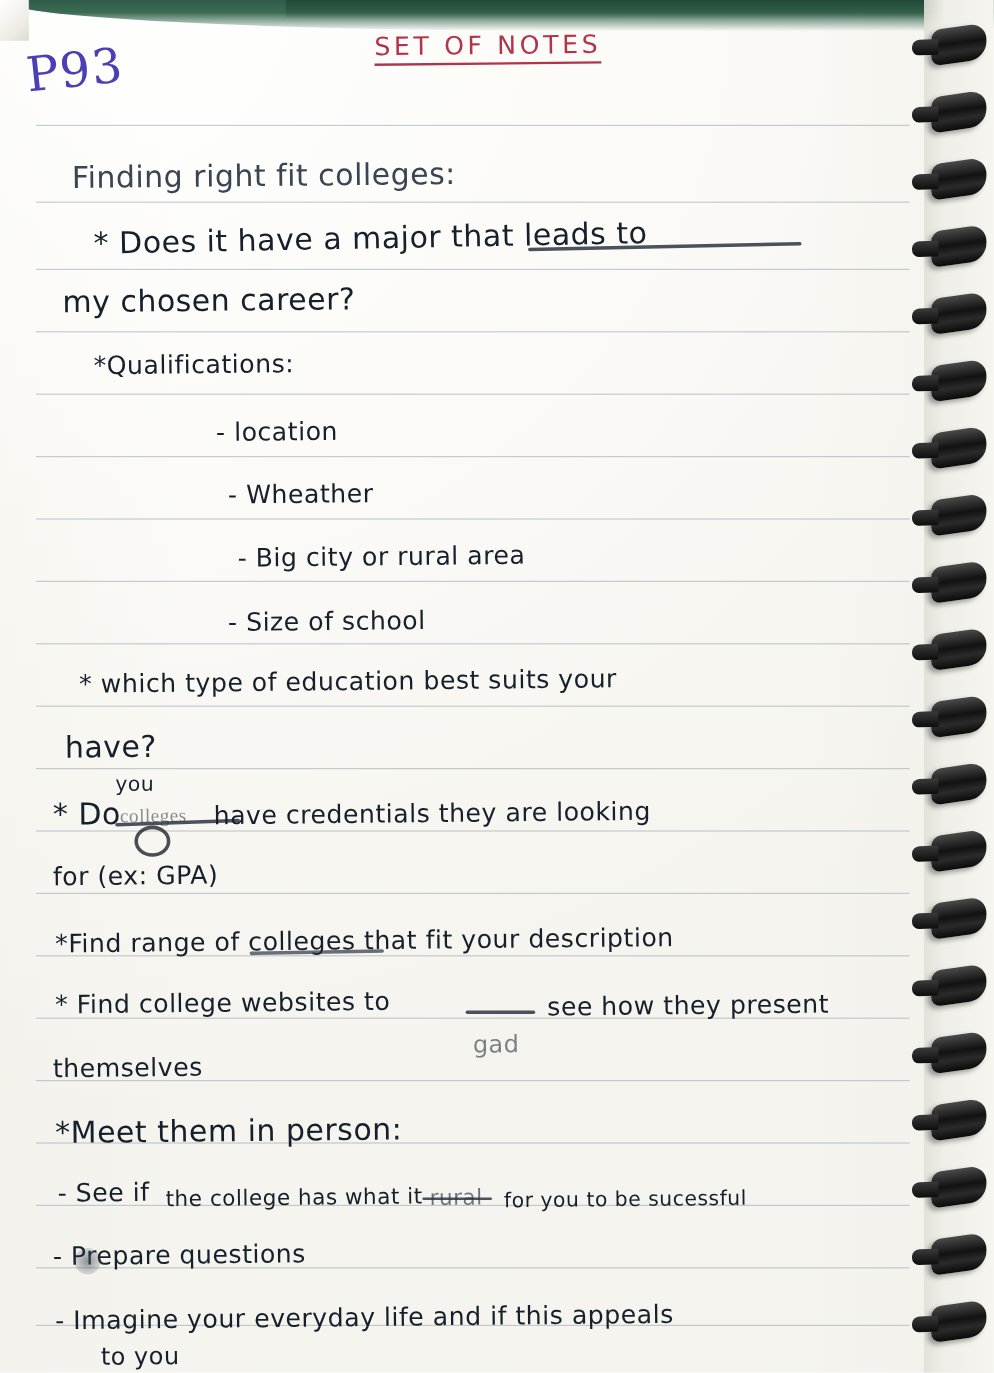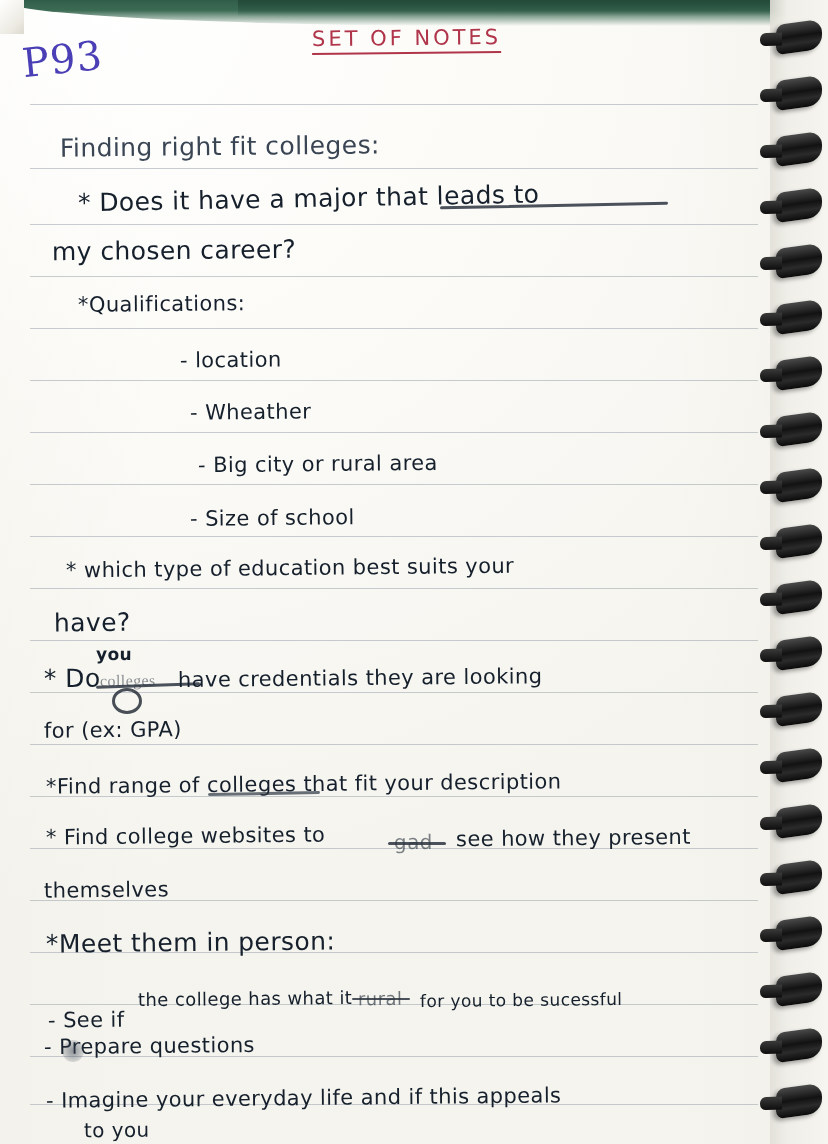--- a/index.html
+++ b/index.html
@@ -201,42 +201,42 @@
   <div class="hw l-sm ink-dark slant2" style="left:198px; top:452px;">- Big city or rural area</div>
 
   <div class="hw l-sm ink-dark slant2" style="left:190px; top:506px;">- Size of school</div>
 
   <div class="hw l-sm ink-dark slant2" style="left:66px; top:556px;">* which type of education best suits your</div>
 
   <div class="hw l ink-dark slant2" style="left:54px; top:608px;">have?</div>
 
   <div class="hw l ink-dark slant2" style="left:44px; top:664px;">* Do</div>
 
-  <div class="hw l-xs ink-dark slant3" style="left:96px; top:644px;font-weight:bold;">you</div>
+  <div class="hw l-xs ink-dark slant3" style="left:96px; top:644px;">you</div>
   <div class="hw ink-dark slant2" style="left:100px; top:672px; font-size:16px; opacity:0.5;font-family:Liberation Serif, serif;">colleges</div>
   <div class="strike" style="left:96px; top:684px; width:104px; transform:rotate(-2deg);"></div>
   <div class="scribble" style="left:112px; top:688px; width:24px; height:20px;"></div>
 
   <div class="hw l-sm ink-dark slant2" style="left:178px; top:666px;">have credentials they are looking</div>
 
   <div class="hw l-sm ink-dark slant2" style="left:44px; top:718px;">for (ex: GPA)</div>
 
   <div class="hw l-sm ink-dark slant2" style="left:46px; top:772px;">*Find range of colleges that fit your description</div>
   <div class="strike" style="left:208px; top:792px; width:112px; transform:rotate(-1deg); opacity:0.7;"></div>
 
   <div class="hw l-sm ink-dark slant2" style="left:46px; top:824px;">* Find college websites to</div>
-  <div class="hw ink-dark slant2" style="left:394px; top:830px; font-size:20px; opacity:0.55;">gad</div>
+  <div class="hw ink-dark slant2" style="left:394px; top:858px; font-size:20px; opacity:0.55;">gad</div>
   <div class="strike" style="left:388px; top:842px; width:58px;"></div>
   <div class="hw l-sm ink-dark slant2" style="left:456px; top:826px;">see how they present</div>
 
   <div class="hw l-sm ink-dark slant2" style="left:44px; top:878px;">themselves</div>
 
   <div class="hw l ink-dark slant2" style="left:46px; top:928px;">*Meet them in person:</div>
 
-  <div class="hw l-sm ink-dark slant2" style="left:48px; top:1008px;">- See if</div>
+  <div class="hw l-sm ink-dark slant2" style="left:48px; top:982px;">- See if</div>
   <div class="hw ink-dark slant2" style="left:138px; top:988px; font-size:18px;">the college has what it</div>
   <div class="hw ink-dark slant2" style="left:358px; top:988px; font-size:18px; opacity:0.6;">rural</div>
   <div class="strike" style="left:352px; top:998px; width:58px; height:2px;"></div>
   <div class="hw ink-dark slant2" style="left:420px; top:990px; font-size:17px;">for you to be sucessful</div>
 
   <div class="hw l-sm ink-dark slant2" style="left:44px; top:1034px;">- Prepare questions</div>
   <div class="smudge" style="left:62px; top:1040px; width:22px; height:22px;"></div>
 
   <div class="hw l-sm ink-dark slant2" style="left:46px; top:1086px;">- Imagine your everyday life and if this appeals</div>
   <div class="hw ink-dark slant2" style="left:84px; top:1118px; font-size:20px;">to you</div>

